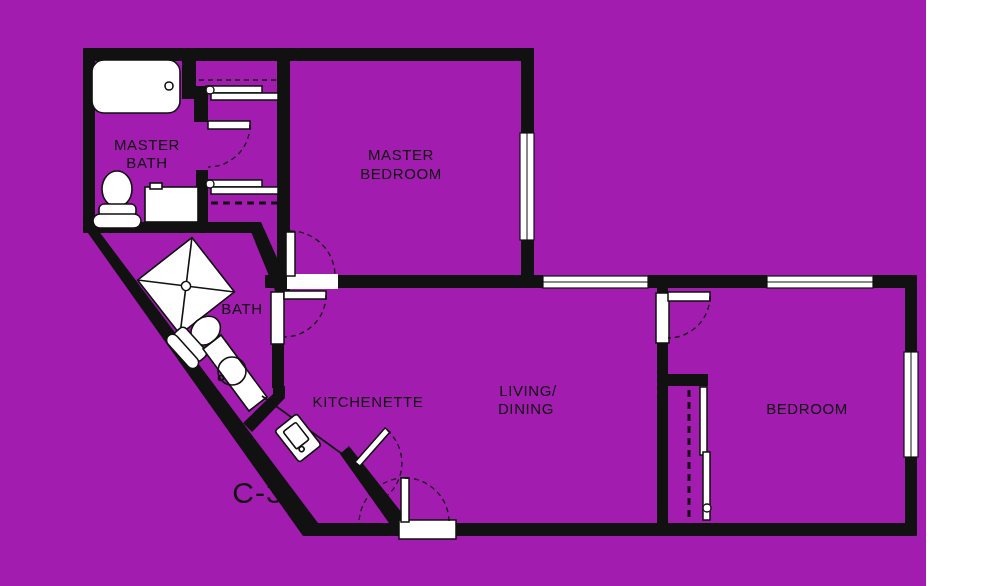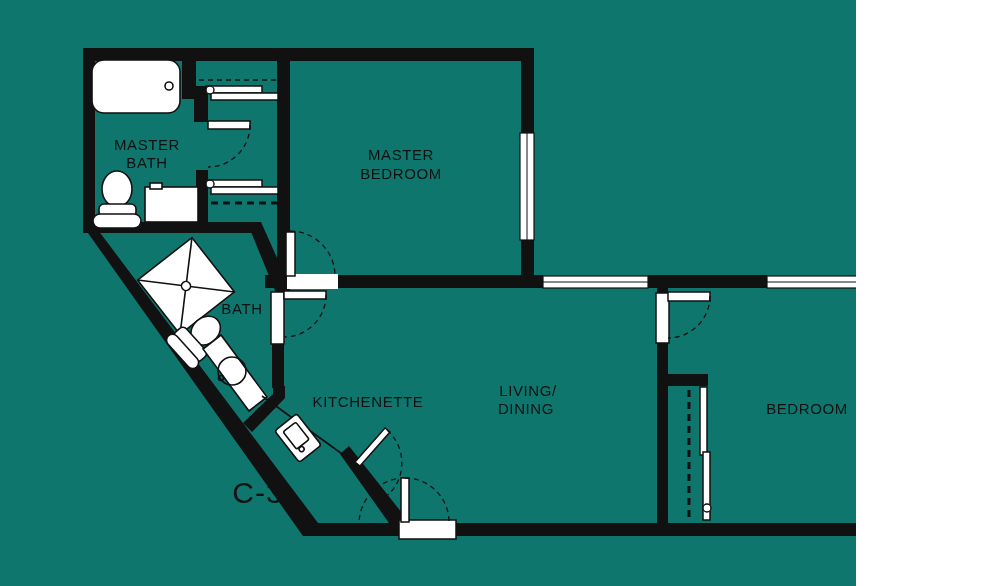--- a/index.html
+++ b/index.html
@@ -1,16 +1,16 @@
 <!DOCTYPE html>
 <html><head>
 <meta charset="utf-8">
 <style>
   html,body{margin:0;padding:0;background:#fff;}
-  .stage{position:relative;width:856px;height:586px;background:#0f766e;overflow:hidden;
+  .stage{position:relative;width:926px;height:586px;background:#a21caf;overflow:hidden;
          font-family:"Liberation Sans", sans-serif;}
   svg{display:block}
   text{fill:#111;font-family:"Liberation Sans", sans-serif;letter-spacing:.6px;}
   .room-label{font-size:15px;}
   .unit-label{font-size:30px;letter-spacing:1px;}
   .wall{fill:#111;stroke:none;}
   .fx{fill:#fff;stroke:#111;stroke-width:1.6;}
   .thin{fill:none;stroke:#111;stroke-width:1.6;}
   .leaf{fill:#fff;stroke:#111;stroke-width:1.5;}
   .arc{fill:none;stroke:#111;stroke-width:1.3;stroke-dasharray:5 4;}

